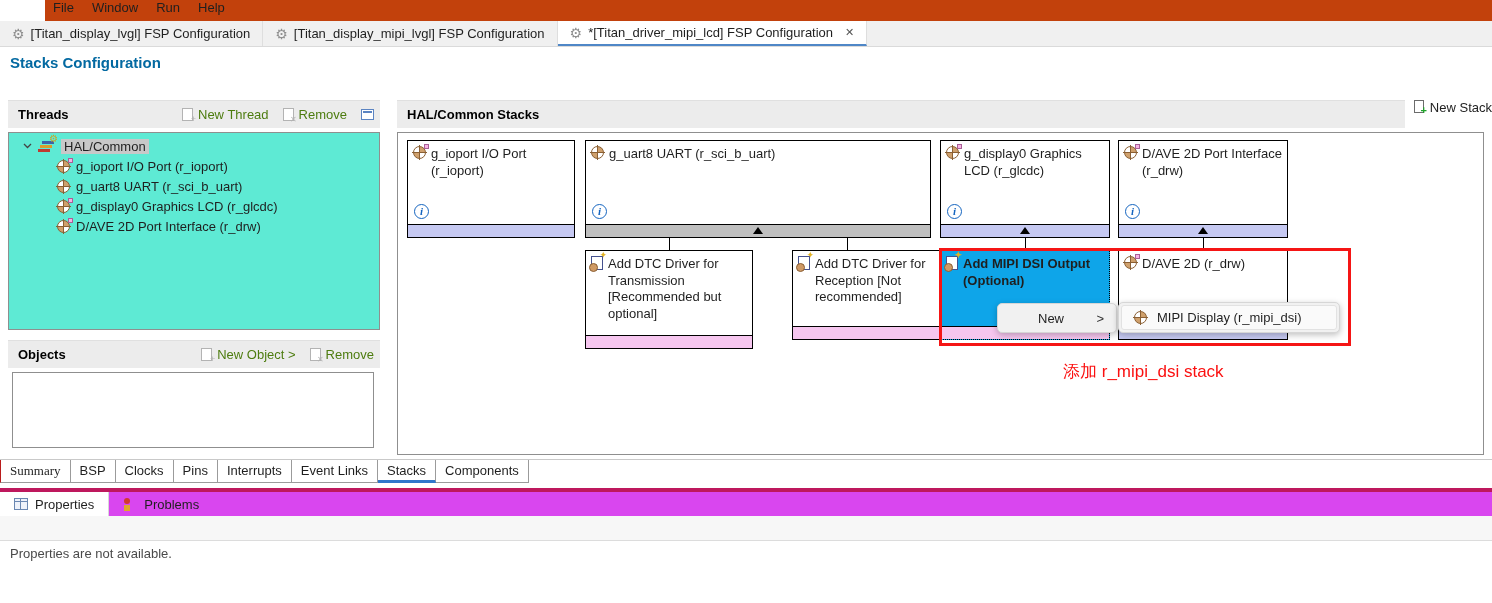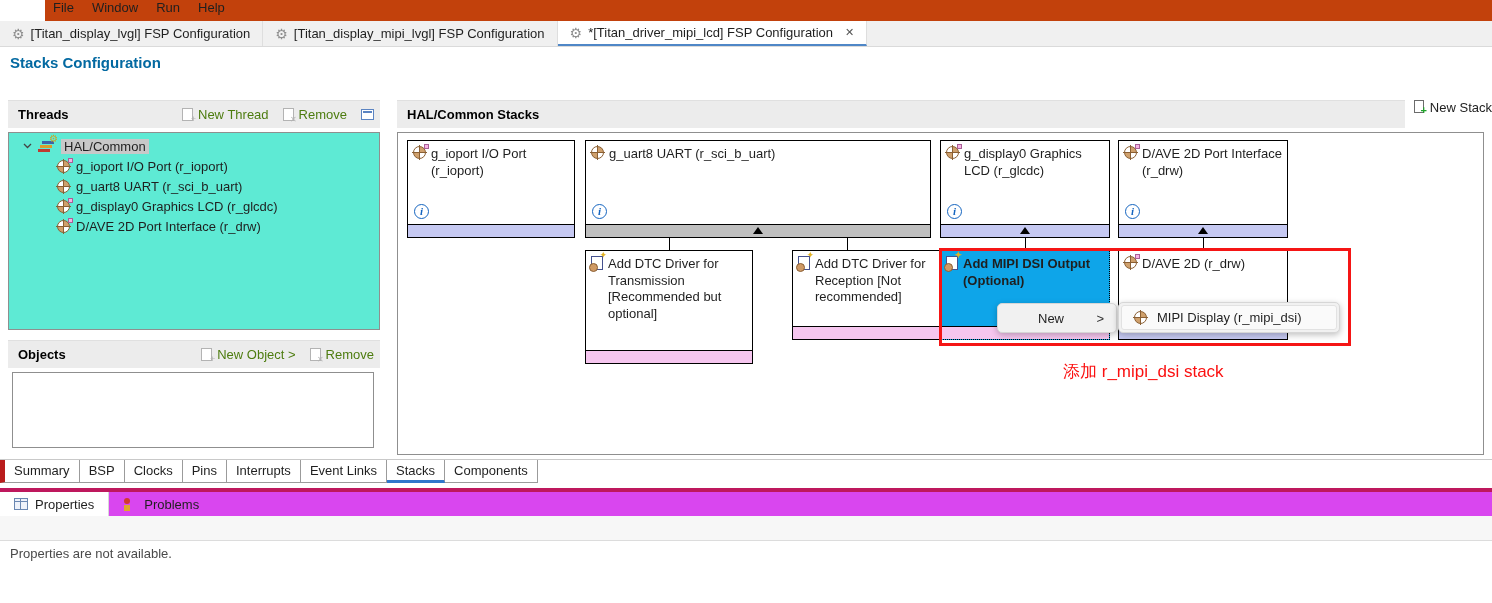--- a/index.html
+++ b/index.html
@@ -117,21 +117,21 @@
   
   .redbox { position:absolute; left:939px; top:248px; width:412px; height:98px; border:3px solid #f51515;
             z-index:50; pointer-events:none; }
   .redtext { position:absolute; left:1063px; top:360px; color:#fb1010; font-size:17px; z-index:50; }
 
   
   .btabs { position:absolute; top:459px; left:0; right:0; height:24px; border-top:1px solid #c9c9c9;
            display:flex; background:#fff; }
   .btab { padding:3px 9px 0 9px; border-right:1px solid #9b9b9b; border-bottom:1px solid #9b9b9b;
           background:#fff; white-space:nowrap; }
-  .btab:first-child { border-left:5px solid #b91c1c; }
+  .btab:first-child { border-left:1px solid #b91c1c;font-family:Liberation Serif, serif; }
   .btab.active { border-bottom:3px solid #2f76cc; }
   .btabs .filler { flex:1; border-bottom:none; }
 
   
   .ptabs { position:absolute; top:488px; left:0; right:0; height:28px; background:#d946ef;
            border-top:4px solid #be185d; display:flex; }
   .ptab { display:flex; align-items:center; gap:7px; padding:0 14px; }
   .ptab.selected { background:#fff; border-right:1px solid #d8d8d8; }
   .ptoolbar { position:absolute; top:516px; left:0; right:0; height:25px; background:#f7f7f7;
               border-bottom:1px solid #dcdcdc; }
@@ -285,21 +285,21 @@
   <div class="bar lav">
       <span class="tri"></span>
     </div>
 </div>
 
 <div class="conn" style="left:669px; top:238px; height:12px;"></div>
 <div class="conn" style="left:847px; top:238px; height:12px;"></div>
 <div class="conn" style="left:1025px; top:238px; height:12px;"></div>
 <div class="conn" style="left:1203px; top:238px; height:12px;"></div>
 
-<div class="card" style="left:585px; top:250px; width:168px; height:114px;">
+<div class="card" style="left:585px; top:250px; width:168px; height:99px;">
   <div class="ctitle">
       <span class="icon-addstack"></span>
     <span>Add DTC Driver for Transmission [Recommended but optional]</span>
     </div>
   <div class="bar pink"></div>
 </div>
 
 <div class="card" style="left:792px; top:250px; width:192px; height:90px;">
   <div class="ctitle">
       <span class="icon-addstack"></span>

